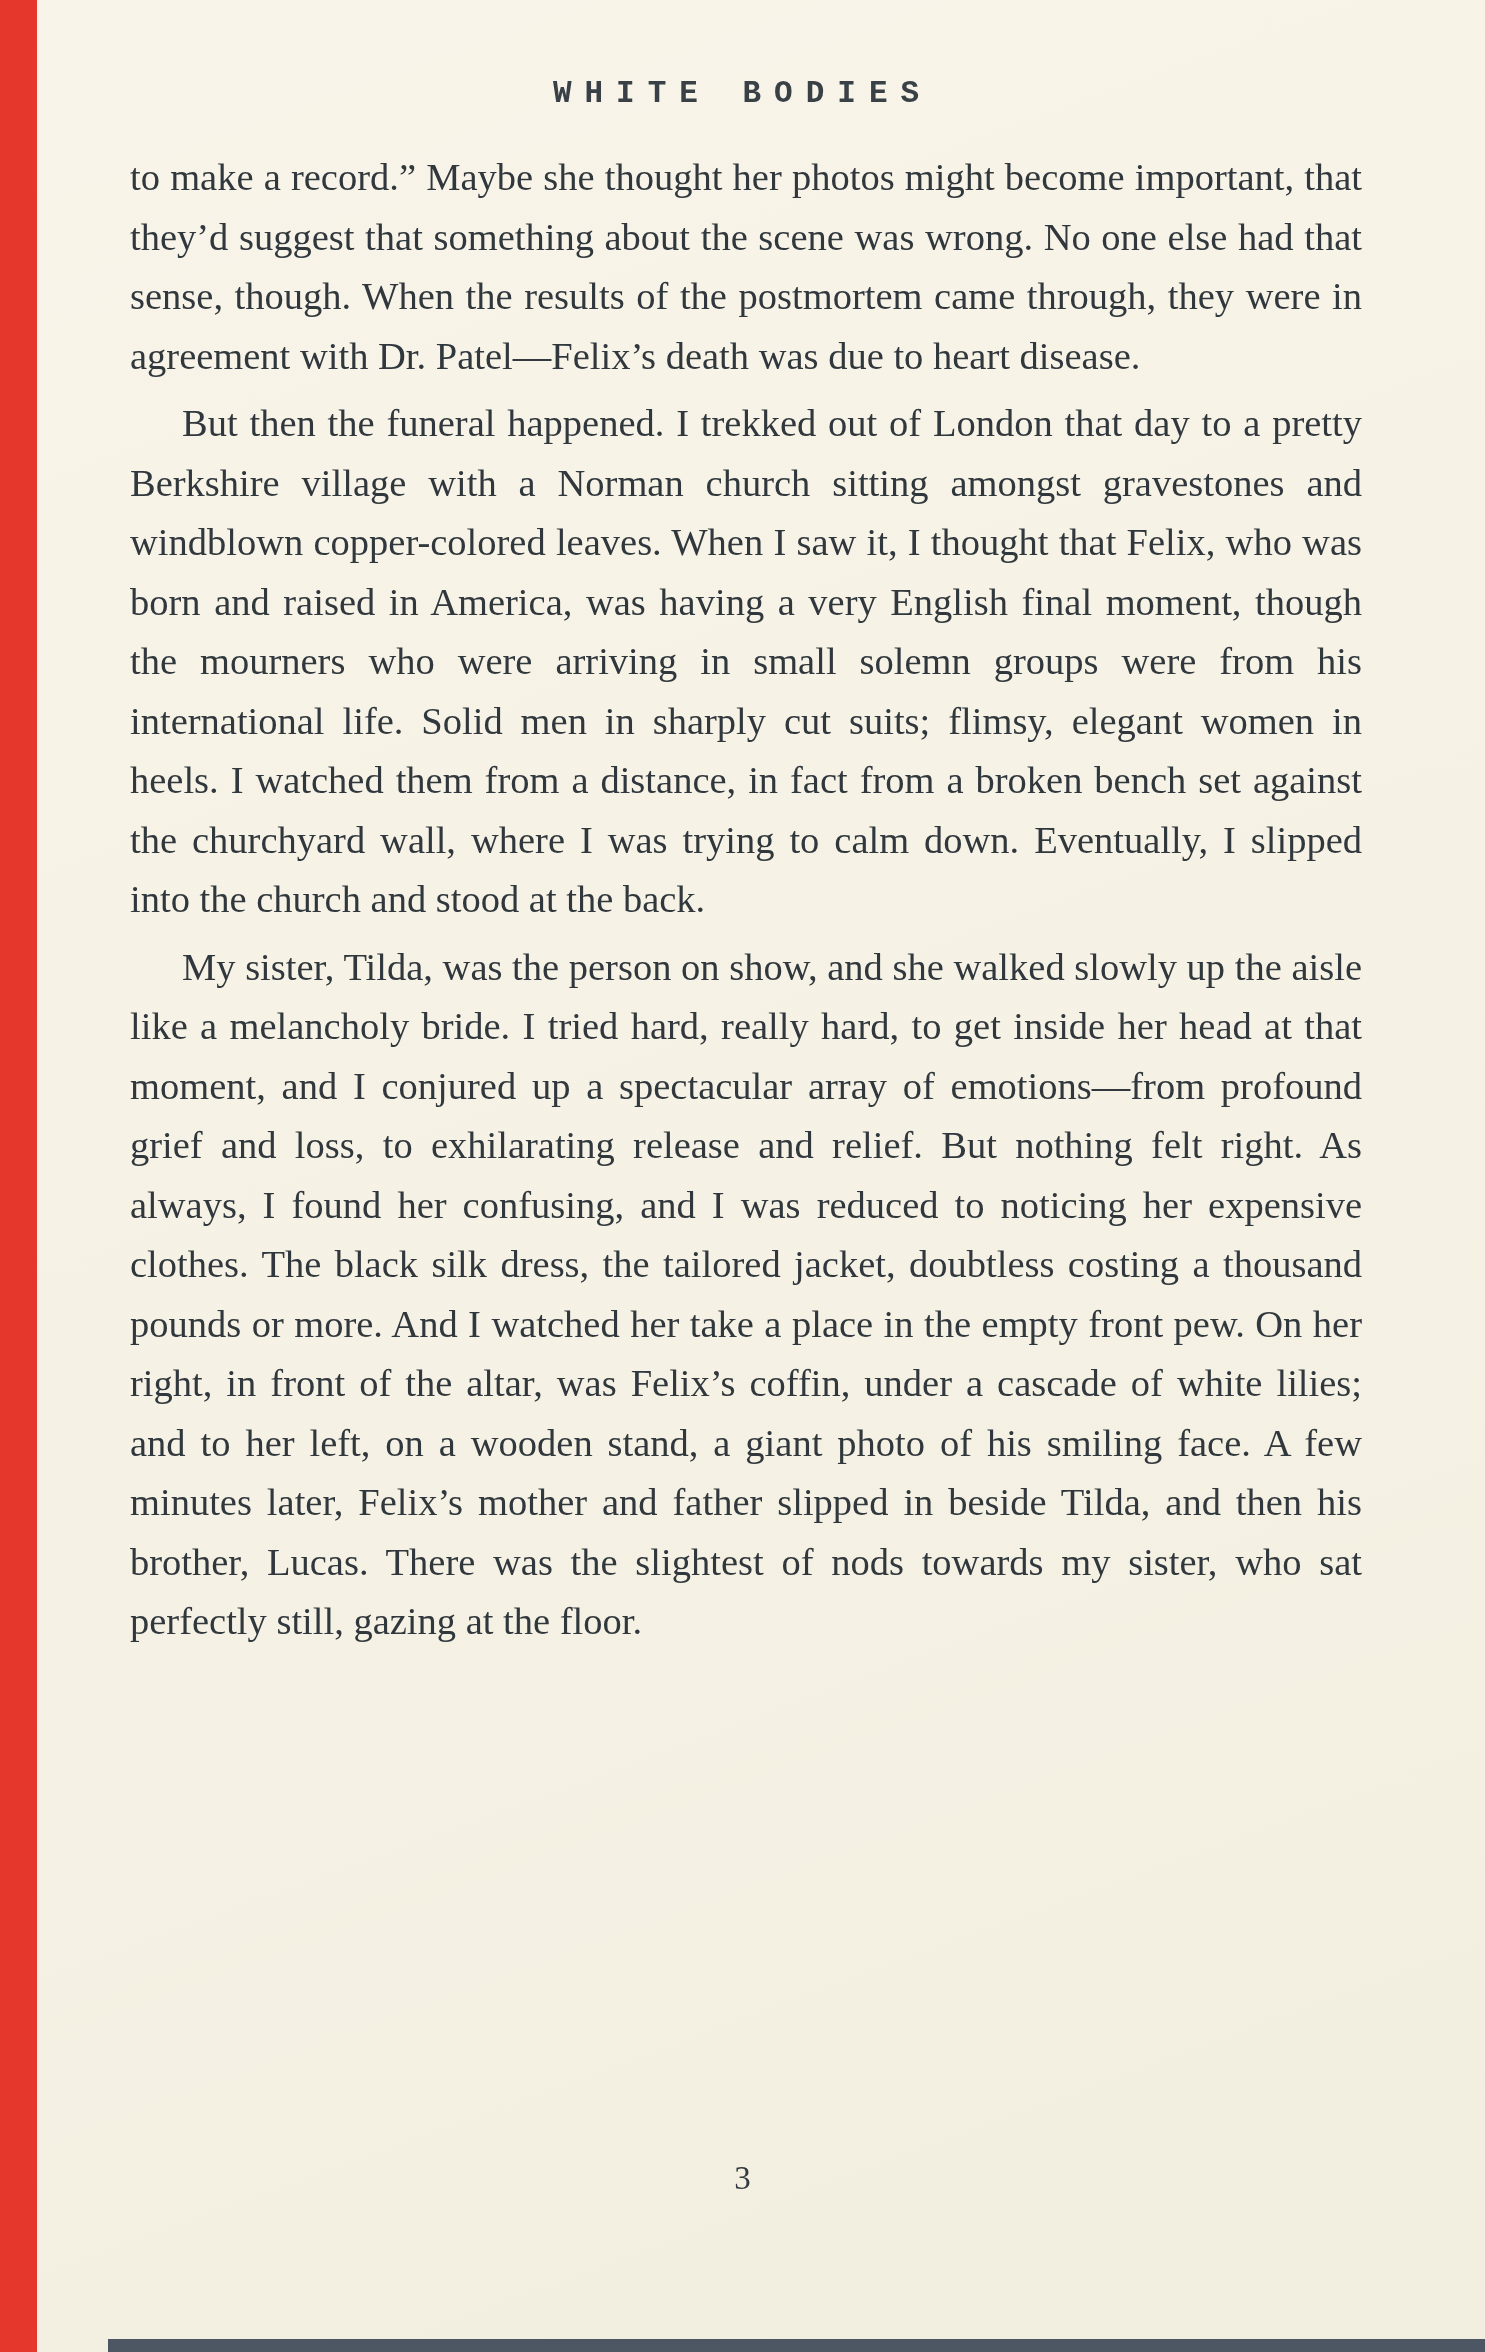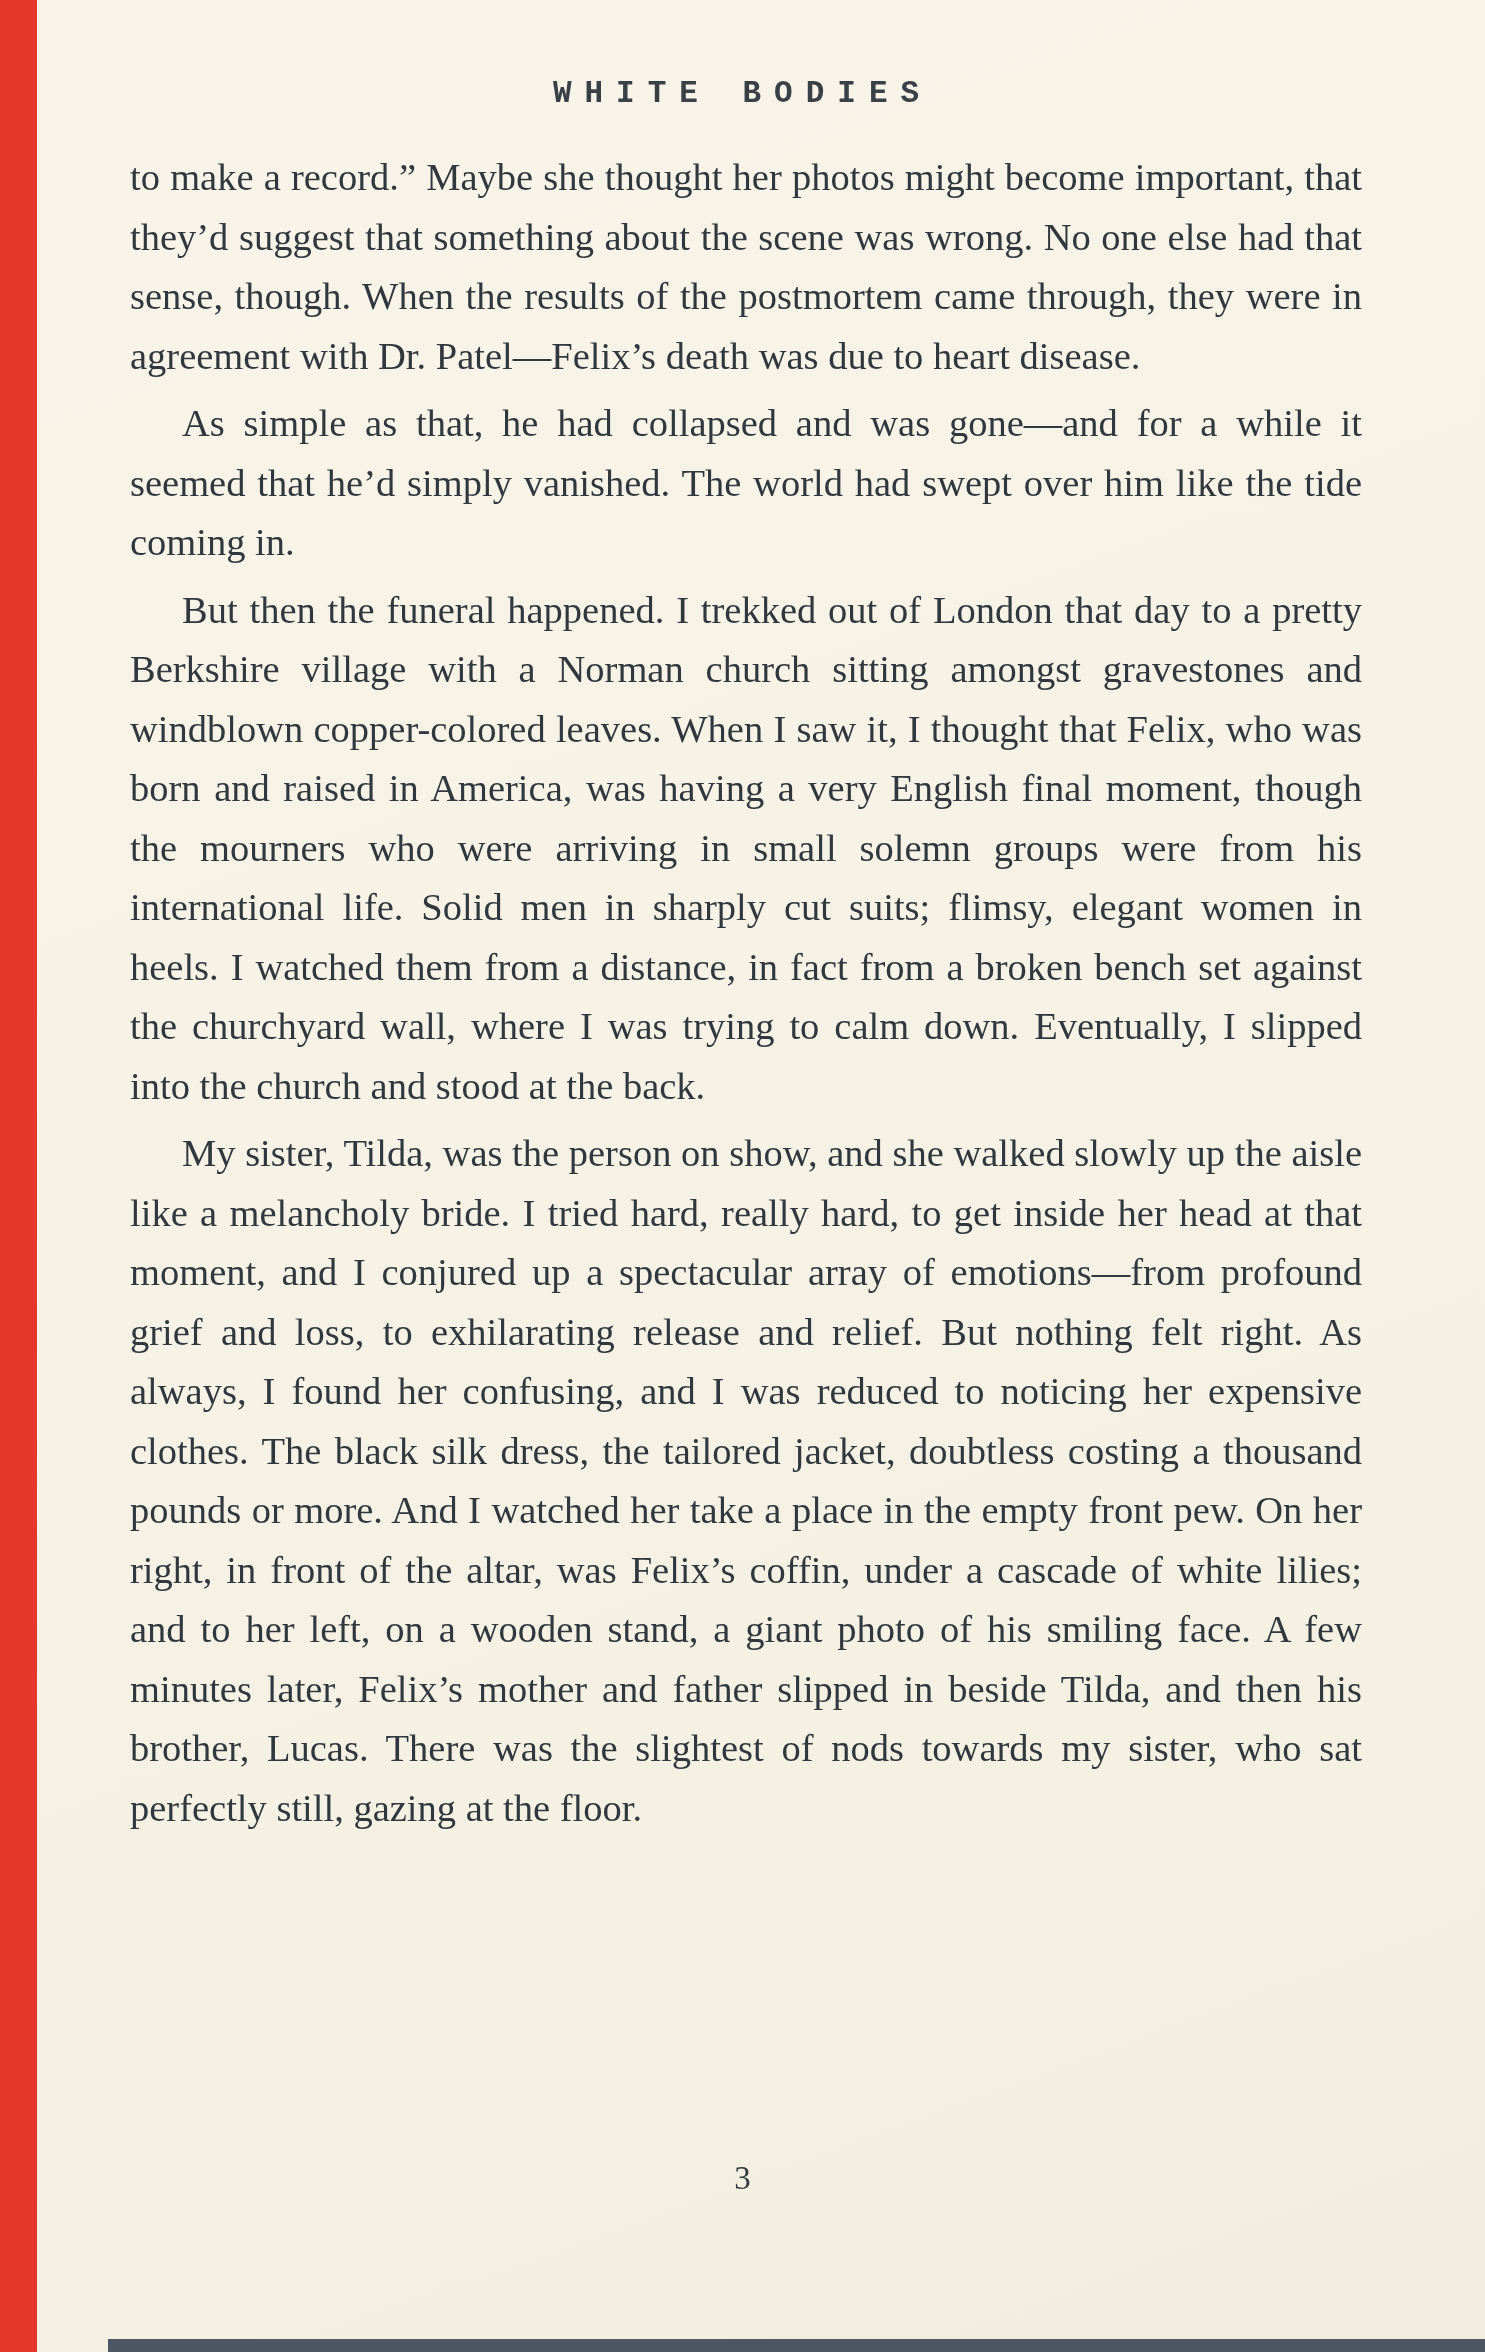--- a/index.html
+++ b/index.html
@@ -74,21 +74,20 @@
 <body>
 
 <div class="scan">
 
   <div class="accent-stripe"></div>
 
   <div class="running-header">WHITE BODIES</div>
 
   <div class="text-block">
     <p>to make a record.” Maybe she thought her photos might become important, that they’d suggest that something about the scene was wrong. No one else had that sense, though. When the results of the postmortem came through, they were in agreement with Dr. Patel—Felix’s death was due to heart disease.</p>
-    <p class="indent">As simple as that, he had collapsed and was gone—and for a while it seemed that he’d simply vanished. The world had swept over him like the tide coming in.</p>
     <p class="indent">But then the funeral happened. I trekked out of London that day to a pretty Berkshire village with a Norman church sitting amongst gravestones and windblown copper-colored leaves. When I saw it, I thought that Felix, who was born and raised in America, was having a very English final moment, though the mourners who were arriving in small solemn groups were from his international life. Solid men in sharply cut suits; flimsy, elegant women in heels. I watched them from a distance, in fact from a broken bench set against the churchyard wall, where I was trying to calm down. Eventually, I slipped into the church and stood at the back.</p>
     <p class="indent">My sister, Tilda, was the person on show, and she walked slowly up the aisle like a melancholy bride. I tried hard, really hard, to get inside her head at that moment, and I conjured up a spectacular array of emotions—from profound grief and loss, to exhilarating release and relief. But nothing felt right. As always, I found her confusing, and I was reduced to noticing her expensive clothes. The black silk dress, the tailored jacket, doubtless costing a thousand pounds or more. And I watched her take a place in the empty front pew. On her right, in front of the altar, was Felix’s coffin, under a cascade of white lilies; and to her left, on a wooden stand, a giant photo of his smiling face. A few minutes later, Felix’s mother and father slipped in beside Tilda, and then his brother, Lucas. There was the slightest of nods towards my sister, who sat perfectly still, gazing at the floor.</p>
   </div>
 
   <div class="page-number">3</div>
 
   <div class="bottom-strip"></div>
 
 </div>
 

